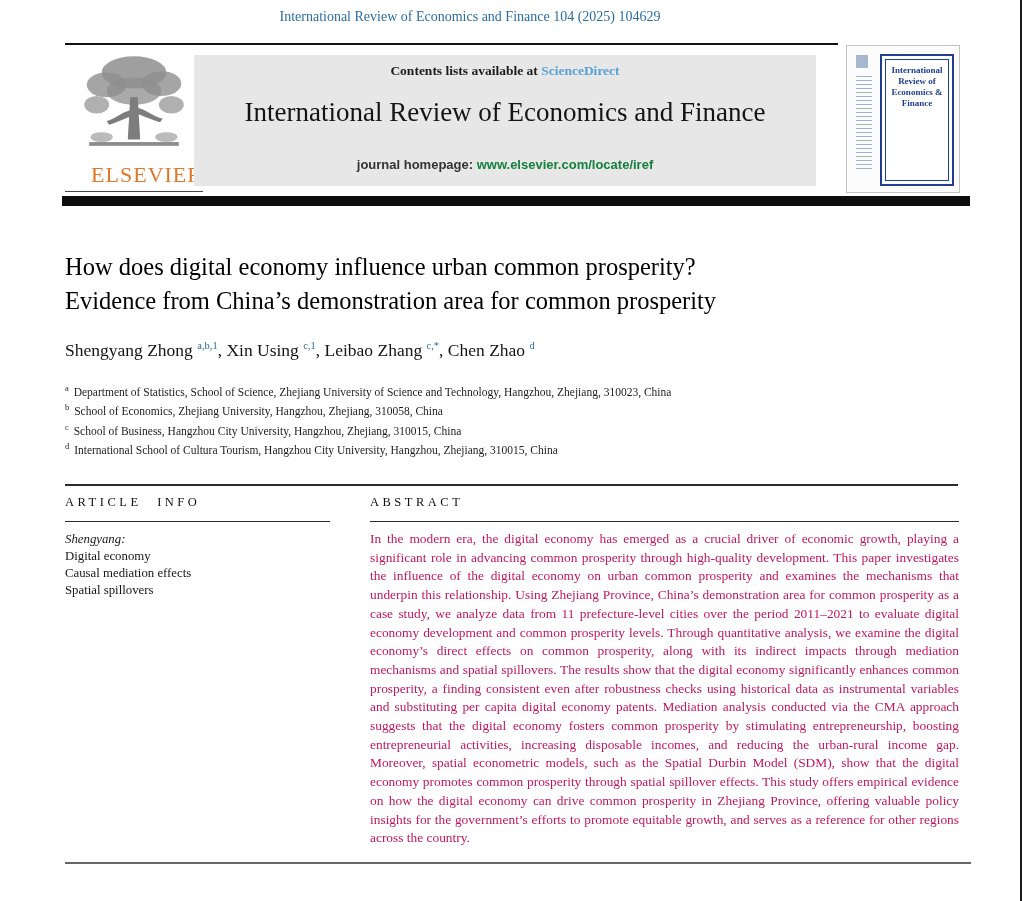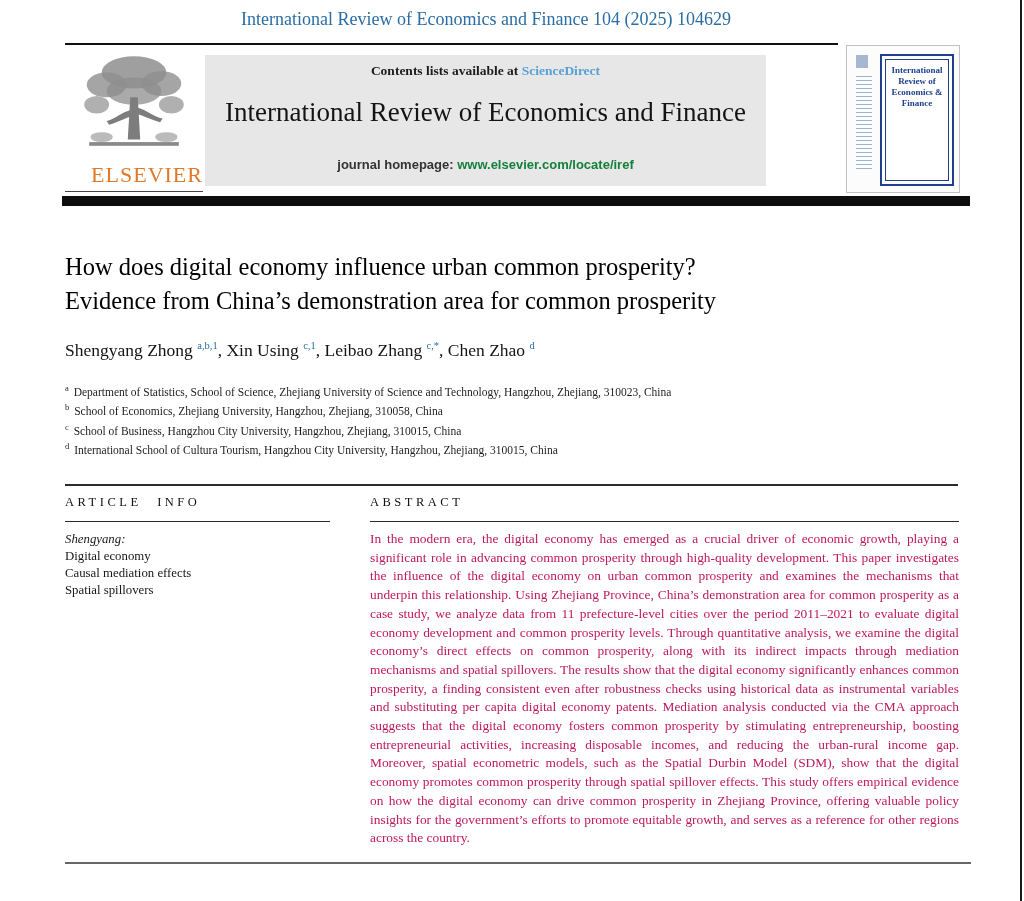--- a/index.html
+++ b/index.html
@@ -3,30 +3,30 @@
 <meta charset="utf-8">
 <style>
   html,body{margin:0;padding:0;background:#ffffff;}
   .page{
     position:relative;width:1024px;height:901px;background:#ffffff;
     font-family:"Liberation Serif",serif;color:#111;overflow:hidden;
   }
   .right-edge{position:absolute;left:1020px;top:0;width:2px;height:901px;background:#1a1a1a;}
 
   
-  .journal-ref{position:absolute;top:9px;left:16px;width:940px;text-align:center;
-    font-size:18px;color:#2a6da4;}
+  .journal-ref{position:absolute;top:9px;left:0;width:940px;text-align:center;
+    font-size:14px;color:#2a6da4;}
 
   
   .header-top-rule{position:absolute;left:65px;top:43px;width:773px;height:2px;background:#111;}
   .logo-cell{position:absolute;left:65px;top:48px;width:138px;height:143px;border-bottom:1px solid #444;}
   .logo-tree{position:absolute;left:6px;top:2px;width:126px;height:112px;}
   .elsevier-word{position:absolute;left:0;top:114px;width:138px;text-align:right;
     font-size:22px;letter-spacing:1px;color:#e0782a;}
-  .gray-box{position:absolute;left:205px;top:55px;width:520px;height:131px;background:#e7e7e7;padding-left:41px;}
+  .gray-box{position:absolute;left:194px;top:55px;width:622px;height:131px;background:#e7e7e7;}
   .contents-line{position:absolute;top:8px;left:0;width:100%;text-align:center;
     font-size:13.5px;font-weight:600;color:#1c1c1c;}
   .sd-link{color:#56a1d6;text-decoration:none;cursor:pointer;}
   .gray-journal-title{position:absolute;top:42px;left:0;width:100%;text-align:center;
     font-size:27px;color:#141414;}
   .homepage-line{position:absolute;top:102px;left:0;width:100%;text-align:center;
     font-family:"Liberation Sans",sans-serif;font-size:13px;font-weight:600;color:#333;}
   .hp-link{color:#15803d;text-decoration:none;cursor:pointer;}
 
   

